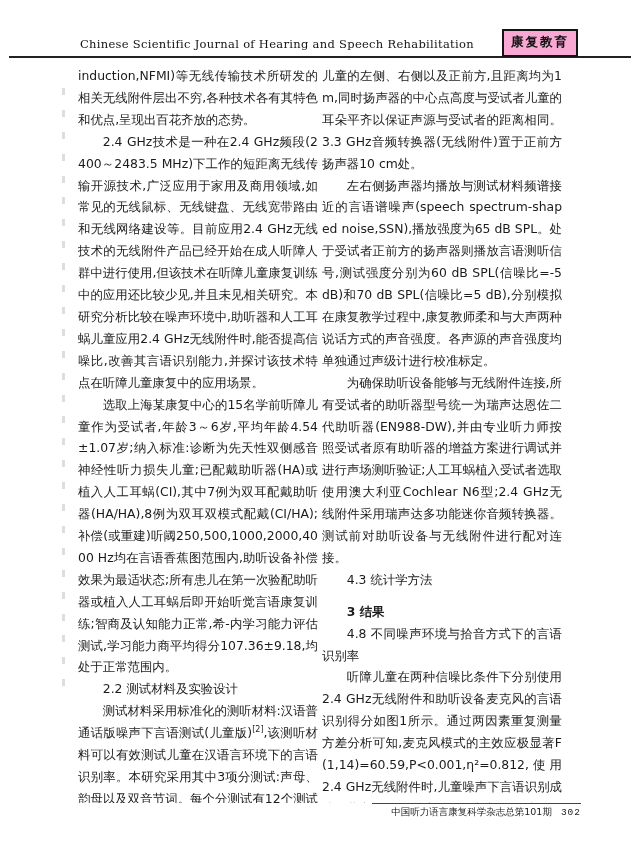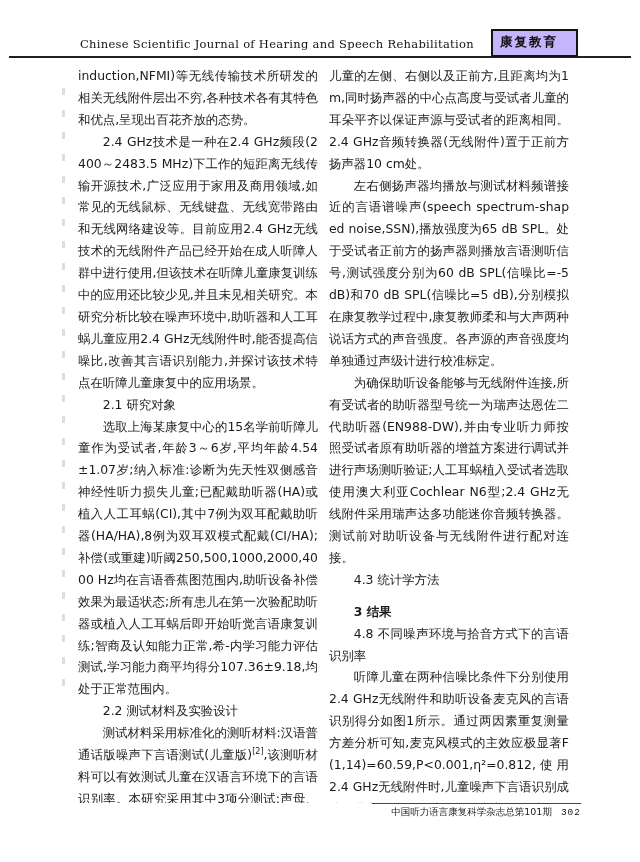--- a/index.html
+++ b/index.html
@@ -12,34 +12,34 @@
   }
   
   .journal-title {
     position:absolute; left:80px; top:37px;
     font-family:"DejaVu Serif", serif;
     font-size:11.5px; color:#141414; letter-spacing:0.3px;
     white-space:nowrap;
   }
   .section-badge {
     position:absolute; right:62px; top:29px;
-    border:2px solid #141414; background:#c4b5fd;
-    padding:3px 18px 4px 7px;
+    border:2px solid #141414; background:#f9a8d4;
+    padding:3px 7px 4px 7px;
     font-size:12.5px; font-weight:700; color:#111;
     letter-spacing:2px; z-index:2;
   }
   .header-rule {
     position:absolute; left:9px; right:9px; top:56px;
     border-top:2px solid #222;
   }
   
   .columns {
     position:absolute; left:78px; top:65px;
     width:493px; height:738px;
-    display:flex; gap:11px; overflow:hidden;align-items:flex-end;
+    display:flex; gap:4px; overflow:hidden;align-items:flex-end;
   }
   .col { width:240px; height:100%; overflow:hidden; }
   .col p {
     margin:0; padding:0;
     font-size:12.4px; line-height:21.9px;
     text-align:justify; text-justify:inter-ideograph;
     color:#1b1b1b;
     word-break:break-all;
   }
   .para   { text-indent:2em; }
@@ -73,29 +73,28 @@
 <div class="section-badge">康复教育</div>
 <div class="header-rule"></div>
 
 <div class="scan-marks"></div>
 
 <div class="columns">
 
   <div class="col">
     <p class="para cont">induction,NFMI)等无线传输技术所研发的相关无线附件层出不穷,各种技术各有其特色和优点,呈现出百花齐放的态势。</p>
     <p class="para">2.4 GHz技术是一种在2.4 GHz频段(2400～2483.5 MHz)下工作的短距离无线传输开源技术,广泛应用于家用及商用领域,如常见的无线鼠标、无线键盘、无线宽带路由和无线网络建设等。目前应用2.4 GHz无线技术的无线附件产品已经开始在成人听障人群中进行使用,但该技术在听障儿童康复训练中的应用还比较少见,并且未见相关研究。本研究分析比较在噪声环境中,助听器和人工耳蜗儿童应用2.4 GHz无线附件时,能否提高信噪比,改善其言语识别能力,并探讨该技术特点在听障儿童康复中的应用场景。</p>
-    <p class="h2">2.1 研究对象</p>
     <p class="para">选取上海某康复中心的15名学前听障儿童作为受试者,年龄3～6岁,平均年龄4.54±1.07岁;纳入标准:诊断为先天性双侧感音神经性听力损失儿童;已配戴助听器(HA)或植入人工耳蜗(CI),其中7例为双耳配戴助听器(HA/HA),8例为双耳双模式配戴(CI/HA);补偿(或重建)听阈250,500,1000,2000,4000 Hz均在言语香蕉图范围内,助听设备补偿效果为最适状态;所有患儿在第一次验配助听器或植入人工耳蜗后即开始听觉言语康复训练;智商及认知能力正常,希-内学习能力评估测试,学习能力商平均得分107.36±9.18,均处于正常范围内。</p>
     <p class="h2">2.2 测试材料及实验设计</p>
     <p class="para"><span>测试材料采用标准化的测听材料:汉语普通话版噪声下言语测试(儿童版)</span><sup class="ref">[2]</sup><span>,该测听材料可以有效测试儿童在汉语言环境下的言语识别率。本研究采用其中3项分测试:声母、韵母以及双音节词。每个分测试有12个测试项,总共36个测试项,每个测试项都以图片方式呈现,受试者听到目标音后,予以指认。测试前需测试者带领受试者对测试表中的图片进行逐一识别,确保受试者能够识别所有图片后,开始正式测试。</span></p>
 
   </div>
 
   <div class="col">
-    <p class="para cont">儿童的左侧、右侧以及正前方,且距离均为1 m,同时扬声器的中心点高度与受试者儿童的耳朵平齐以保证声源与受试者的距离相同。2.4 GHz音频转换器(无线附件)置于正前方扬声器10 cm处。</p>
+    <p class="para cont">儿童的左侧、右侧以及正前方,且距离均为1 m,同时扬声器的中心点高度与受试者儿童的耳朵平齐以保证声源与受试者的距离相同。3.3 GHz音频转换器(无线附件)置于正前方扬声器10 cm处。</p>
     <p class="para">左右侧扬声器均播放与测试材料频谱接近的言语谱噪声(speech spectrum-shaped noise,SSN),播放强度为65 dB SPL。处于受试者正前方的扬声器则播放言语测听信号,测试强度分别为60 dB SPL(信噪比=-5 dB)和70 dB SPL(信噪比=5 dB),分别模拟在康复教学过程中,康复教师柔和与大声两种说话方式的声音强度。各声源的声音强度均单独通过声级计进行校准标定。</p>
     <p class="para">为确保助听设备能够与无线附件连接,所有受试者的助听器型号统一为瑞声达恩佐二代助听器(EN988-DW),并由专业听力师按照受试者原有助听器的增益方案进行调试并进行声场测听验证;人工耳蜗植入受试者选取使用澳大利亚Cochlear N6型;2.4 GHz无线附件采用瑞声达多功能迷你音频转换器。测试前对助听设备与无线附件进行配对连接。</p>
     <p class="h2">4.3 统计学方法</p>
     <p class="h1">3 结果</p>
     <p class="h2">4.8 不同噪声环境与拾音方式下的言语识别率</p>
     <p class="para">听障儿童在两种信噪比条件下分别使用2.4 GHz无线附件和助听设备麦克风的言语识别得分如图1所示。通过两因素重复测量方差分析可知,麦克风模式的主效应极显著F(1,14)=60.59,P&lt;0.001,η²=0.812,使用2.4 GHz无线附件时,儿童噪声下言语识别成绩显著高于仅使用助听设备麦克风;环境信噪比主效应极显著F(1,14)=73.01,P&lt;0.001,η²=0.839,当信噪比为5 dB时,儿童的言语识别率显著高于信噪比为-5 dB的情况,交互作用极显著F(1,14)=48.87,P&lt;0.001,η²=0.781,当信噪比为-5 dB时,使用2.4GHz无线附件对言语识别的提升幅度(平均言语识别得分提升了51.43%),远优于信噪比为5 dB时的提升幅度(平均言语识别得分提升了23.55%)。</p>
 
   </div>
 
 </div>

